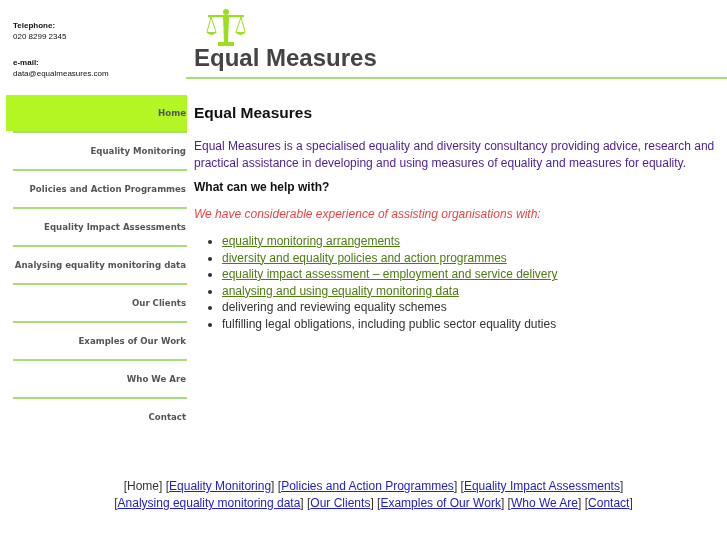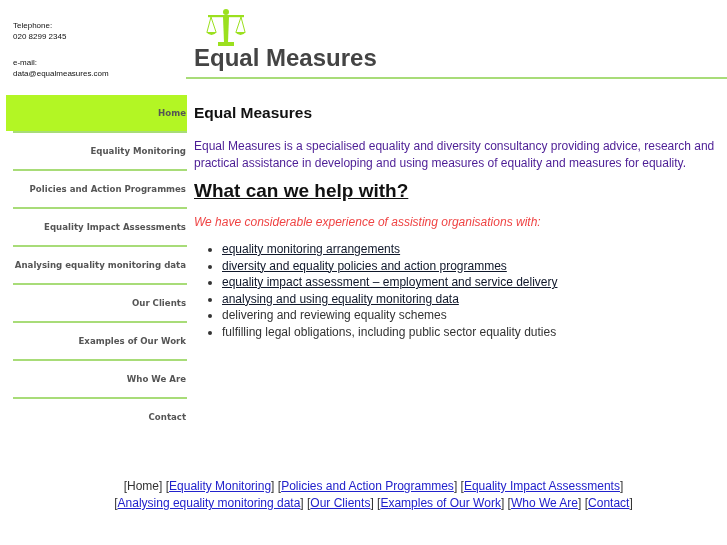--- a/index.html
+++ b/index.html
@@ -1,42 +1,42 @@
 <!DOCTYPE html>
 <html><head>
 <meta charset="utf-8">
 <style>
   html, body { margin: 0; padding: 0; background: #ffffff; }
   body { width: 727px; height: 545px; position: relative; overflow: hidden;
          font-family: "Liberation Sans", sans-serif; color: #222; }
 
   .contact { position: absolute; left: 13px; top: 20px; font-size: 8px; line-height: 11px; color: #111; }
-  .contact .lbl { font-weight: normal; }
+  .contact .lbl { font-weight: bold; }
   .contact .gap { height: 15px; }
 
   .logo { position: absolute; left: 194px; top: 8px; }
   .logo-icon { position: absolute; left: 12px; top: 0; width: 40px; height: 40px; }
   .logo-text { position: absolute; left: 194px; top: 44px; font-size: 24px; font-weight: bold;
                color: #444; letter-spacing: 0px; white-space: nowrap; }
   .header-line { position: absolute; left: 186px; top: 77px; width: 541px; height: 2px; background: #a8dc78; }
 
   .nav { position: absolute; left: 0; top: 95px; width: 187px; }
   .nav-item { position: relative; height: 36px; display: flex; align-items: center; justify-content: flex-end;
               font-family: "DejaVu Sans", sans-serif; font-size: 8.6px; font-weight: bold; color: #555;
               text-decoration: none; padding-right: 1px; box-sizing: border-box; }
   .nav-item.active { background: #b3f624; margin-left: 6px; height: 36px; }
   .nav-sep { margin-left: 13px; width: 174px; height: 2px; background: #a8dc78; }
 
   .main { position: absolute; left: 194px; top: 104px; width: 530px; }
   .main h1 { margin: 0; font-size: 15.5px; font-weight: bold; color: #111; }
   .main p.intro { margin: 16px 0 0 0; font-size: 12px; line-height: 17px; color: #4c1d95; }
-  .main h2 { margin: 8px 0 13px 0; font-size: 19px; font-weight: bold; color: #111; text-decoration: underline; }
+  .main h2 { margin: 8px 0 13px 0; font-size: 12px; font-weight: bold; color: #111; }
   .main p.lead { margin: 10px 0 0 0; font-size: 12px; font-style: italic; color: #ef4444; }
   .main ul { margin: 12px 0 0 0; padding-left: 28px; list-style: disc; font-size: 12px; line-height: 16.6px; color: #333; }
-  .main ul a { color: #0f172a; text-decoration: underline; }
+  .main ul a { color: #4d7c0f; text-decoration: underline; }
 
   .footer { position: absolute; left: 0; top: 478px; width: 747px; text-align: center;
             font-size: 12px; line-height: 17px; color: #333; }
   .footer a { color: #2222cc; text-decoration: underline; }
 </style>
 </head>
 <body>
 
 <div class="contact">
   <div class="lbl">Telephone:</div>

